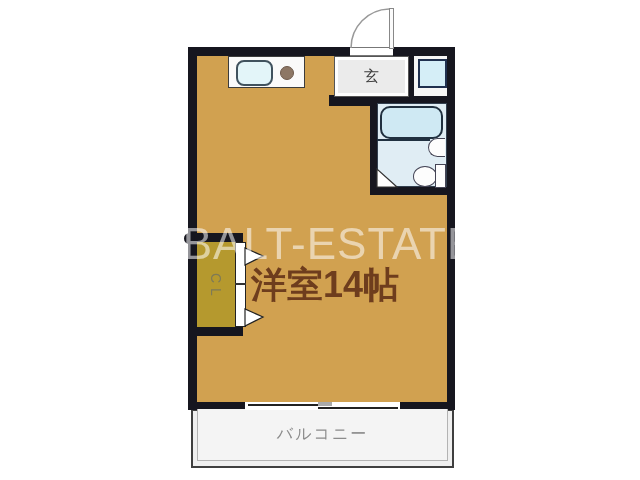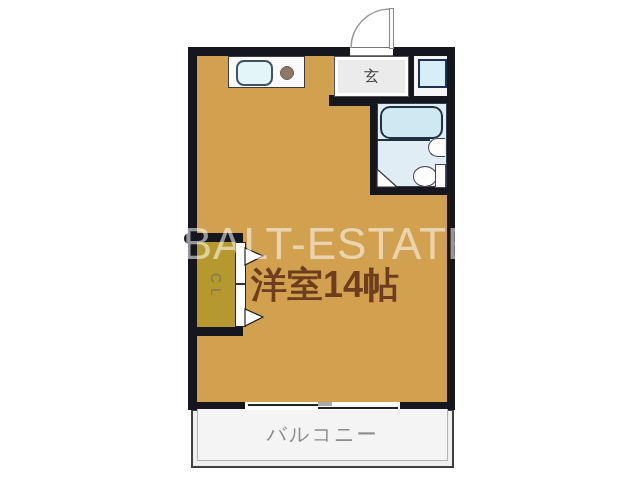--- a/index.html
+++ b/index.html
@@ -40,21 +40,21 @@
   .closettris{left:244px;top:246px;z-index:5;}
   .pillar-knob{left:184px;top:233px;width:11px;height:11px;border-radius:50%;background:var(--wall,#16161f);z-index:3;}
   
   .slider{left:245px;top:402px;width:155px;height:8px;background:#fff;z-index:4;}
   .sliderline1{left:248px;top:404px;width:75px;height:2px;background:#222;z-index:5;}
   .sliderline2{left:318px;top:407px;width:80px;height:2px;background:#222;z-index:5;}
   .slidersmudge{left:318px;top:402px;width:14px;height:4px;background:#aaa;z-index:5;}
   
   .balcony{left:191px;top:409px;width:263px;height:59px;background:var(--balcony_floor,#efefef);border:2px solid #3f3f3f;box-sizing:border-box;z-index:2;}
   .balcony-inner{left:197px;top:409px;width:251px;height:52px;background:#f4f4f4;border:1px solid #b3b3b3;border-top:none;box-sizing:border-box;z-index:3;
-    display:flex;align-items:center;justify-content:center;color:#8c8c8c;font-size:20px;letter-spacing:2px;}
+    display:flex;align-items:center;justify-content:center;color:#8c8c8c;font-size:16px;letter-spacing:2px;}
   
   .room-label{left:197px;top:261px;width:250px;text-align:center;padding-left:6px;box-sizing:border-box;
     color:var(--room_label_text,#6e3d1d);font-size:36px;font-weight:bold;z-index:6;white-space:nowrap;}
   .watermark{left:0;top:219px;width:512px;text-align:center;font-size:44px;letter-spacing:1px;
     color:var(--watermark_text,rgba(255,255,255,0.55));z-index:50;white-space:nowrap;margin-left:40px;}
 </style>
 </head>
 <body>
 
 <div class="canvas">

